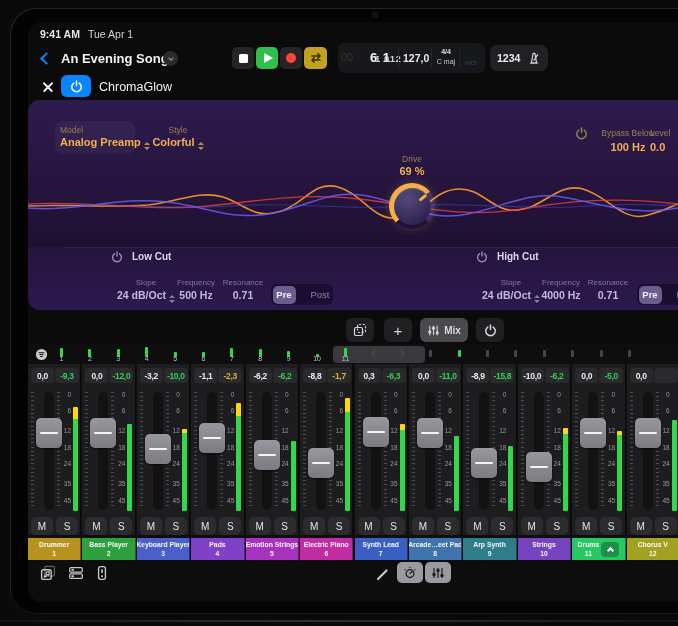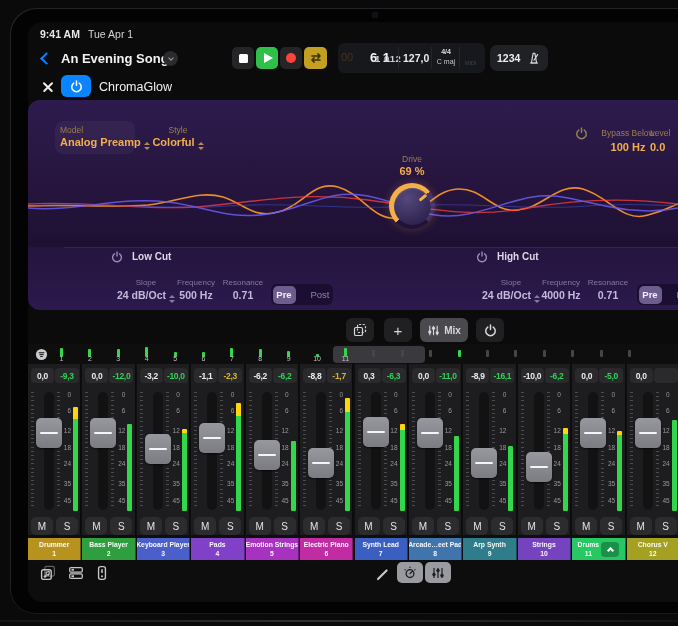--- a/index.html
+++ b/index.html
@@ -509,21 +509,21 @@
           <div class="slot"></div>
           <div class="handle" style="top: 54px;">
             <i></i>
           </div>
           <div class="meter" style="top: 72px; height: 75px; background: rgb(50, 215, 75);"></div>
           <div class="msbtn m">M</div>
           <div class="msbtn s">S</div>
         </div>
         <div class="strip" style="left: 435.36px; border-right: 1px solid rgb(10, 10, 11);">
           <div class="pill vol">-8,9</div>
-          <div class="pill peak" style="color: rgb(48, 209, 88);">-16,1</div>
+          <div class="pill peak" style="color: rgb(48, 209, 88);">-15,8</div>
           <div class="lad" style="left: 3px;"></div>
           <div class="lad" style="left: 29px;"></div>
           <div class="slab" style="top: 27px;">0</div>
           <div class="slab" style="top: 43px;">6</div>
           <div class="slab" style="top: 63px;">12</div>
           <div class="slab" style="top: 80px;">18</div>
           <div class="slab" style="top: 96px;">24</div>
           <div class="slab" style="top: 116px;">35</div>
           <div class="slab" style="top: 133px;">45</div>
           <div class="slot"></div>

